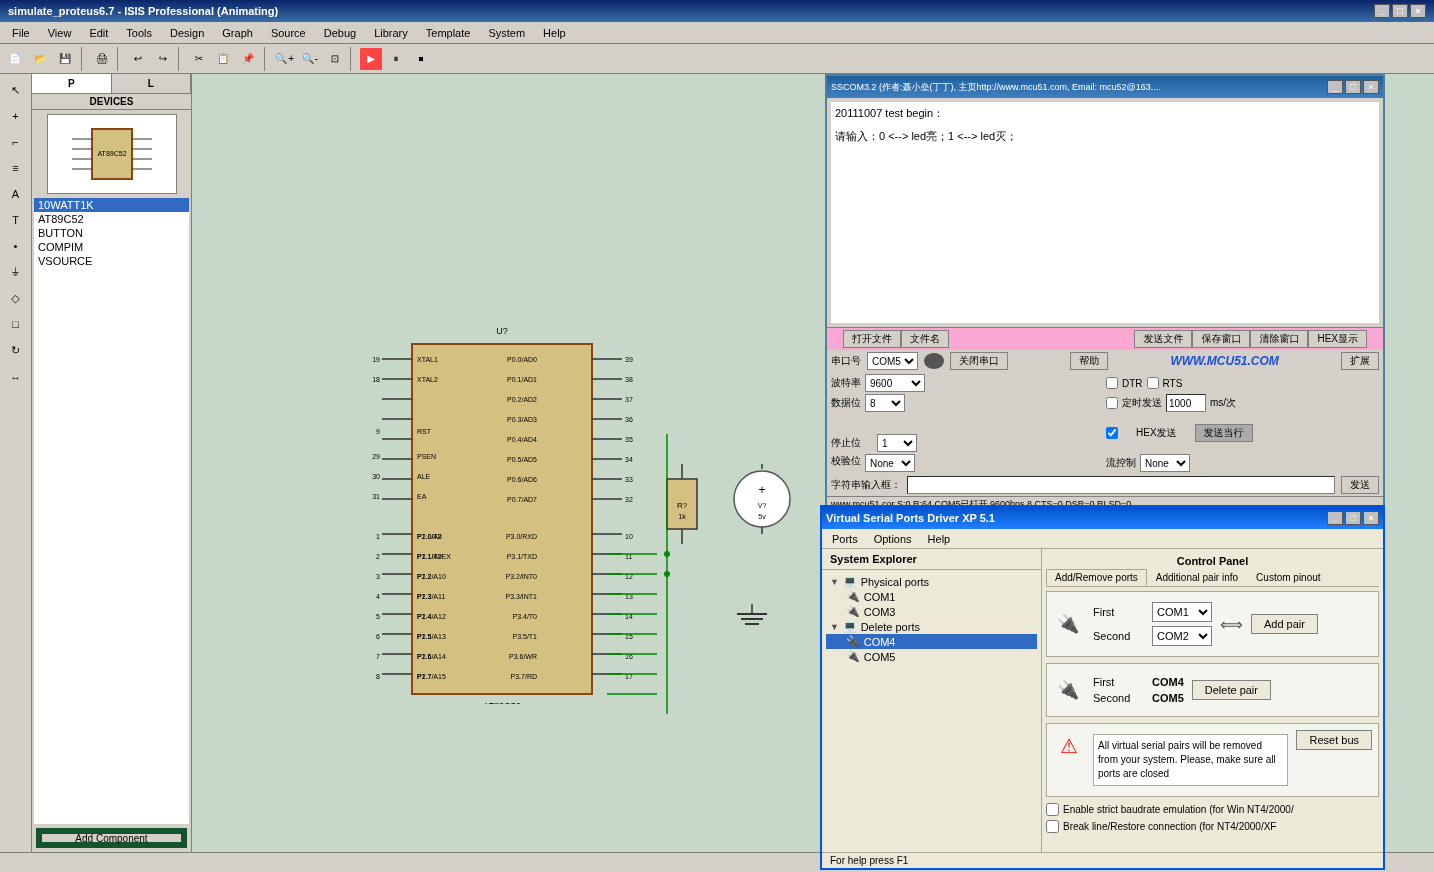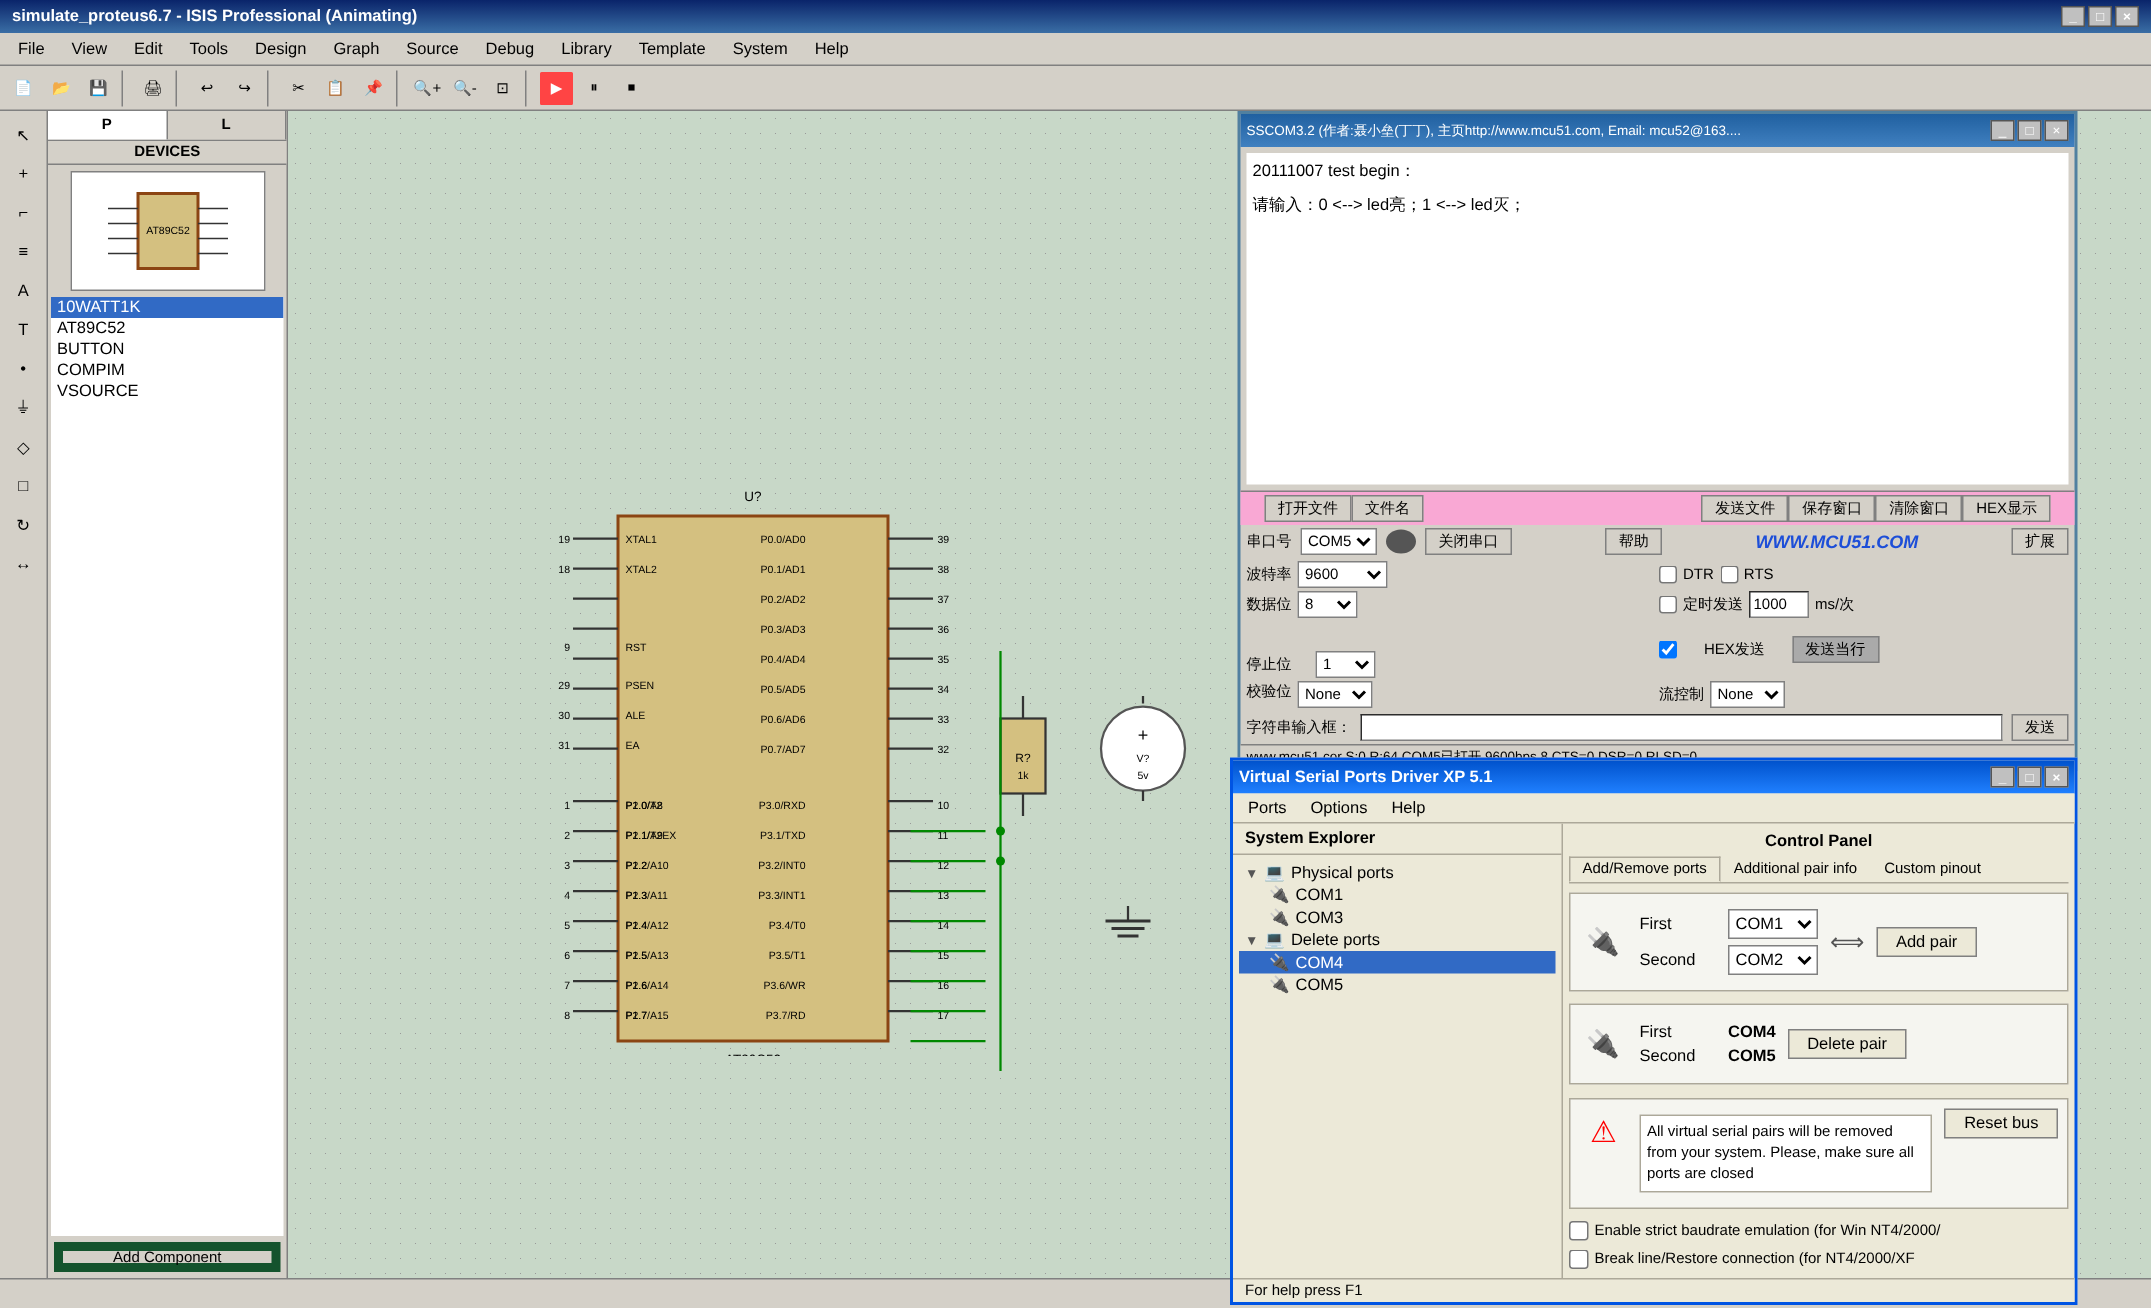--- a/index.html
+++ b/index.html
@@ -334,21 +334,20 @@
       align-items: center;
       gap: 4px;
     }
     .vsp-tree-item.selected { background: #316ac5; color: white; }
     .tree-icon { font-size: 9px; color: #555; }
     .vsp-right {
       flex: 1;
       display: flex;
       flex-direction: column;
       padding: 4px;
-      justify-content: space-between;
     }
     .vsp-tabs {
       display: flex;
       border-bottom: 1px solid #aca899;
       margin-bottom: 4px;
     }
     .vsp-tab {
       padding: 2px 8px;
       font-size: 10px;
       cursor: pointer;

